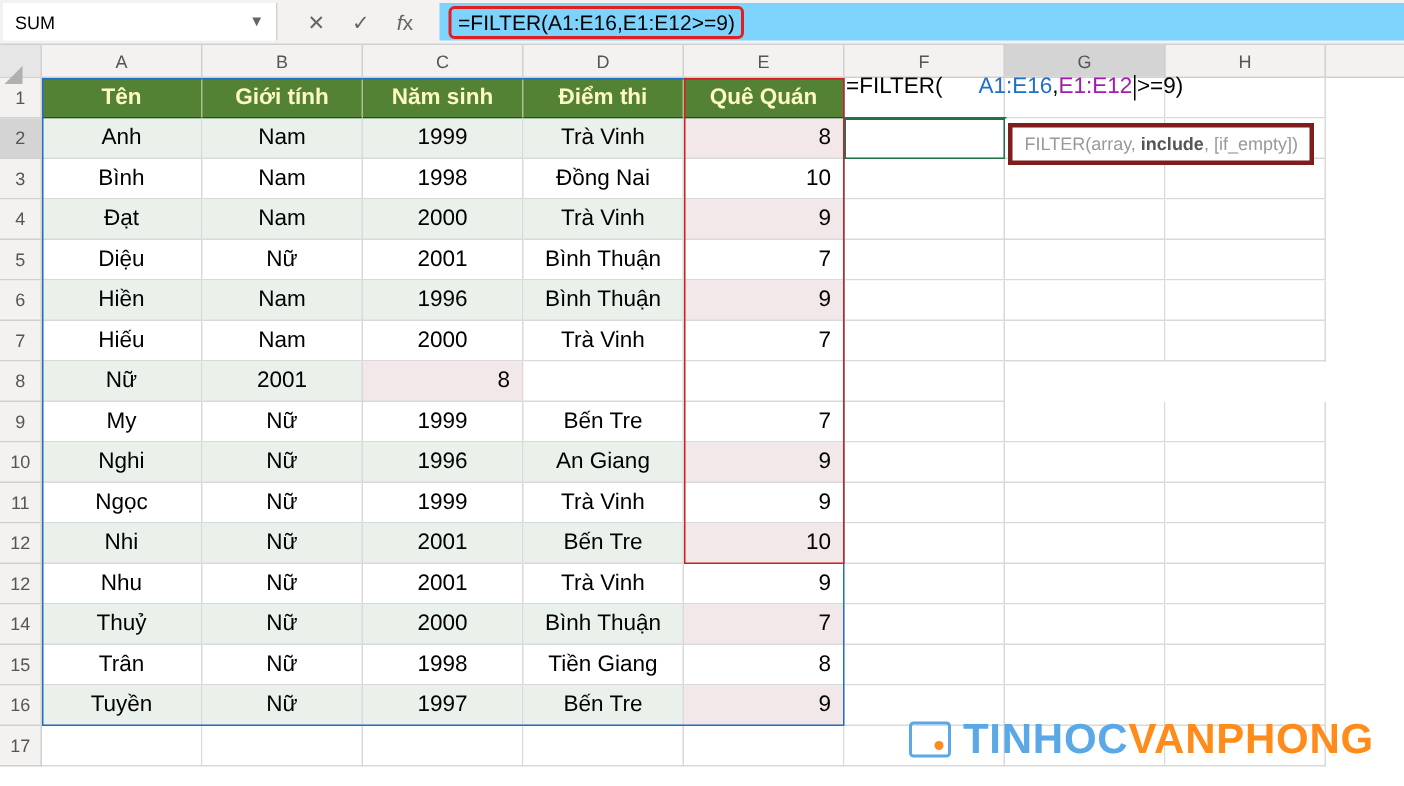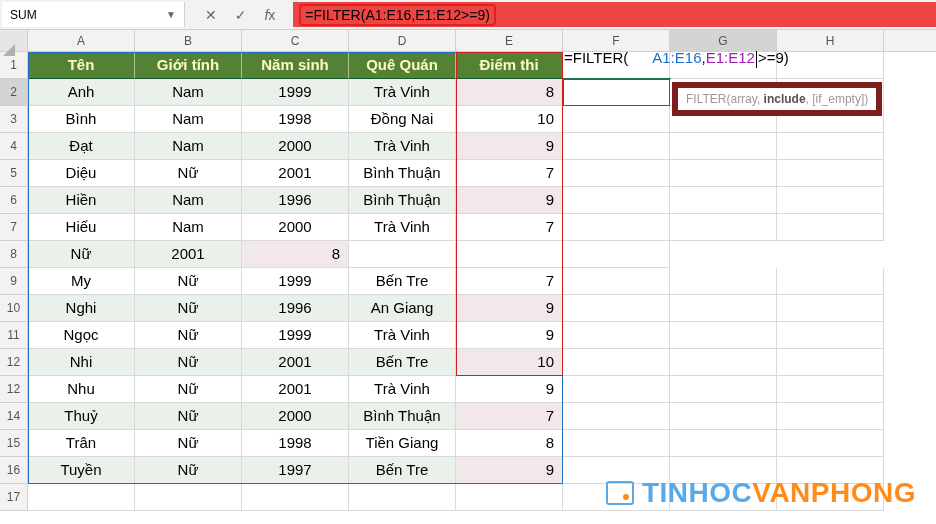--- a/index.html
+++ b/index.html
@@ -3,21 +3,21 @@
 <meta charset="utf-8">
 <style>
 * { box-sizing: border-box; margin: 0; padding: 0; }
 body { font-family: "Segoe UI", Arial, sans-serif; font-size: 14px; background: #fff; width: 936px; height: 524px; overflow: hidden; position: relative; }
 
 .formula-bar { height: 30px; background: #f3f2f1; border-bottom: 1px solid #d0d0d0; display: flex; align-items: stretch; }
 .name-box { width: 183px; border-right: 1px solid #d0d0d0; display: flex; align-items: center; padding: 0 8px; font-size: 12px; background: #fff; margin: 2px; }
 .name-box .dd { margin-left: auto; color: #666; font-size: 10px; }
 .fb-btns { display: flex; align-items: center; gap: 18px; padding: 0 18px; color: #666; }
 .fb-btns span { font-size: 14px; }
-.fb-input { flex: 1; display: flex; align-items: center; padding: 0 6px; background: #ef4444; margin: 2px 0; position: relative; }
+.fb-input { flex: 1; display: flex; align-items: center; padding: 0 6px; background: #7dd3fc; margin: 2px 0; position: relative; }
 .fb-highlight { border: 2px solid #e02020; border-radius: 4px; padding: 1px 4px; display: inline-block; font-size: 14px; }
 
 .corner-triangle { position: absolute; left: 3px; top: 44px; width: 0; height: 0; border-style: solid; border-width: 0 0 12px 12px; border-color: transparent transparent #b0b0b0 transparent; z-index: 1; }
 
 .sheet { position: relative; }
 .col-headers { display: flex; height: 22px; background: #f3f2f1; border-bottom: 1px solid #d0d0d0; }
 .rowhead-space { width: 28px; border-right: 1px solid #d0d0d0; background:#e7e6e6; flex: 0 0 28px; }
 .col-header { text-align: center; border-right: 1px solid #d0d0d0; line-height: 22px; font-size: 12px; color: #555; }
 .col-A,.col-B,.col-C,.col-D,.col-E { width: 107px; flex:0 0 107px; }
 .col-F { width: 107px; flex:0 0 107px; }
@@ -36,21 +36,21 @@
 .cell.blank { background:#fff; }
 .cell.active { outline:2px solid #217346; outline-offset:-1px; }
 
 .range1 { position:absolute; left:28px; top:22px; width:535px; height:432px; border:1px solid #1f6fc7; pointer-events:none; }
 .range2 { position:absolute; left:456px; top:22px; width:107px; height:324px; border:1px solid #d02020; pointer-events:none; }
 
 .formula-editing { color:#000; font-size:15px; white-space:nowrap; text-align:left; padding-left:2px; position:absolute; left:562px; top:49px; }
 .formula-editing .blue{color:#1f6fc7;margin-left:24px;} .formula-editing .red{color:#a21caf;}
 .caret { display:inline-block; width:1px; height:17px; background:#000; vertical-align:middle; margin:0 1px; }
 
-.tooltip { position:absolute; left:672px; top:82px; background:#fff; border:6px solid #7f1d1d; padding:4px 8px; font-size:12px; color:#999; }
+.tooltip { position:absolute; left:672px; top:82px; background:#fff; border:3px solid #7f1d1d; padding:4px 8px; font-size:12px; color:#999; }
 .tooltip b { color:#555; font-weight:bold; }
 
 .watermark { position:absolute; right:20px; bottom:15px; display:flex; align-items:center; gap:8px; }
 .wm-icon { width:28px; height:24px; border:2px solid #5aa9e6; border-radius:3px; position:relative; }
 .wm-icon::after{content:""; position:absolute; width:6px;height:6px;border-radius:50%;background:#ff8c1a;right:3px;bottom:3px;}
 .wm-text { font-size:28px; font-weight:bold; color:#ff8c1a; letter-spacing:0.5px; }
 .wm-text .g{color:#5aa9e6;}
 </style>
 </head>
 <body>
@@ -76,22 +76,22 @@
   <div class="col-headers">
     <div class="rowhead-space"></div>
     <div id="colH" style="display: contents;"><div class="col-header col-A">A</div><div class="col-header col-B">B</div><div class="col-header col-C">C</div><div class="col-header col-D">D</div><div class="col-header col-E">E</div><div class="col-header col-F">F</div><div class="col-header col-G">G</div><div class="col-header col-H">H</div></div>
   </div>
   <div id="gridrows">
       <div class="grid-row">
         <div class="row-header">1</div>
         <div class="cell col-A hdr">Tên</div>
         <div class="cell col-B hdr">Giới tính</div>
         <div class="cell col-C hdr">Năm sinh</div>
+        <div class="cell col-E hdr">Điểm thi</div>
         <div class="cell col-D hdr">Quê Quán</div>
-        <div class="cell col-E hdr">Điểm thi</div>
         <div class="cell col-F blank"></div>
         <div class="cell col-G blank"></div>
         <div class="cell col-H blank"></div>
       </div>
       <div class="grid-row">
         <div class="row-header selected">2</div>
         <div class="cell col-A row-even">Anh</div>
         <div class="cell col-B row-even">Nam</div>
         <div class="cell col-C row-even">1999</div>
         <div class="cell col-D row-even">Trà Vinh</div>

